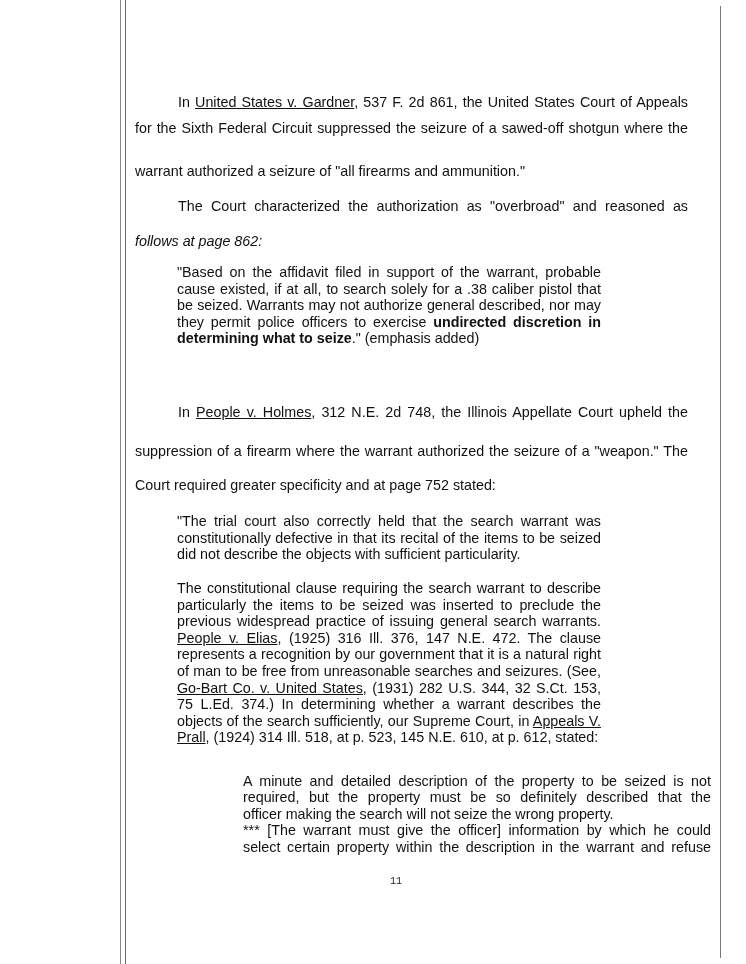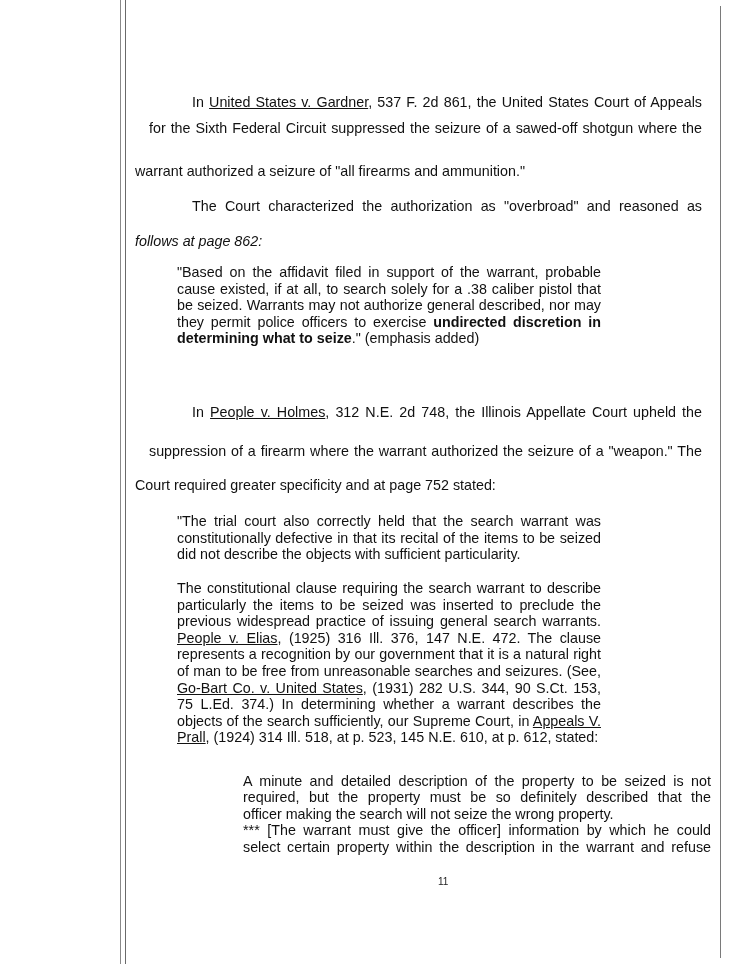--- a/index.html
+++ b/index.html
@@ -35,21 +35,20 @@
       position: absolute;
       left: 0;
       width: 553px;
       font-size: 14.3px;
       line-height: 16px;
       white-space: nowrap;
     }
     .justify {
       text-align: justify;
       text-align-last: justify;
-      margin-left: 14px;
     }
     .indent { padding-left: 43px; box-sizing: border-box; }
     .u { text-decoration: underline; }
     .b { font-weight: bold; }
 
     .quote {
       position: absolute;
       left: 177px;
       width: 424px;
       font-size: 14.3px;
@@ -78,24 +77,23 @@
       text-align: justify;
       text-align-last: justify;
       height: 16.4px;
     }
     .nested .ql.last { text-align-last: left; }
 
     .page-number {
       position: absolute;
       left: 390px;
       top: 876px;
-      font-family: Liberation Sans, sans-serif;
+      font-family: Liberation Mono, monospace;
       font-size: 10px;
       color: #222;
-      margin-left: 48px;
     }
   </style>
 </head>
 <body>
 
 <div class="margin-line left-line-1"></div>
 <div class="margin-line left-line-2"></div>
 <div class="margin-line right-line"></div>
 
 <div class="page">
@@ -126,21 +124,21 @@
   <span class="ql last">did not describe the objects with sufficient particularity.</span>
 </div>
 
 <div class="quote" style="top:580px;">
   <span class="ql">The constitutional clause requiring the search warrant to describe</span>
   <span class="ql">particularly the items to be seized was inserted to preclude the</span>
   <span class="ql">previous widespread practice of issuing general search warrants.</span>
   <span class="ql"><span class="u">People v. Elias</span><span>, (1925) 316 Ill. 376, 147 N.E. 472.  The clause</span></span>
   <span class="ql">represents a recognition by our government that it is a natural right</span>
   <span class="ql">of man to be free from unreasonable searches and seizures.  (See,</span>
-  <span class="ql"><span class="u">Go-Bart Co. v. United States</span><span>, (1931) 282 U.S. 344, 90 S.Ct. 153,</span></span>
+  <span class="ql"><span class="u">Go-Bart Co. v. United States</span><span>, (1931) 282 U.S. 344, 32 S.Ct. 153,</span></span>
   <span class="ql">75 L.Ed. 374.)  In determining whether a warrant describes the</span>
   <span class="ql"><span>objects of the search sufficiently, our Supreme Court, in </span><span class="u">Appeals V.</span></span>
   <span class="ql last"><span class="u">Prall</span><span>, (1924) 314 Ill. 518, at p. 523, 145 N.E. 610, at p. 612, stated:</span></span>
 </div>
 
 <div class="nested" style="top:773px;margin-left:32px;">
   <span class="ql">A minute and detailed description of the property to be seized is not</span>
   <span class="ql">required, but the property must be so definitely described that the</span>
   <span class="ql last">officer making the search will not seize the wrong property.</span>
   <span class="ql">*** [The warrant must give the officer] information by which he could</span>

